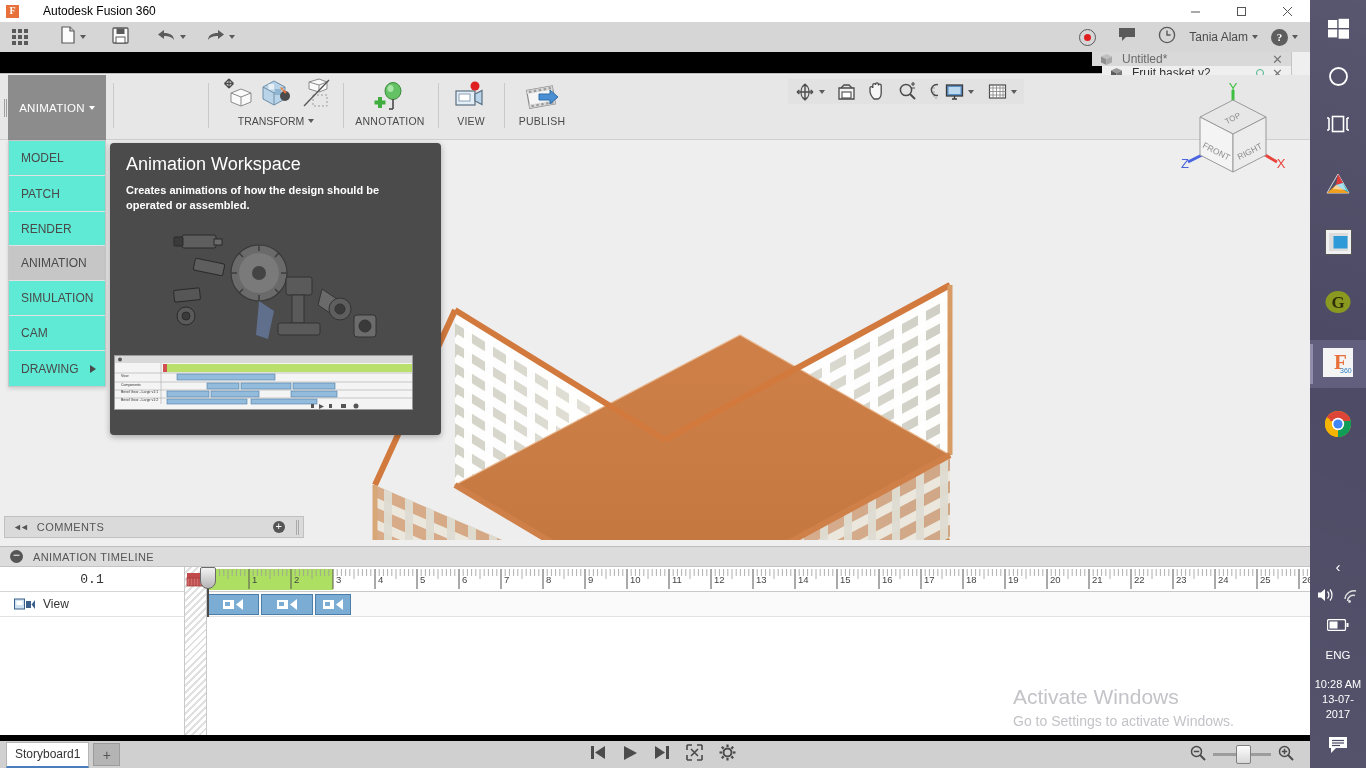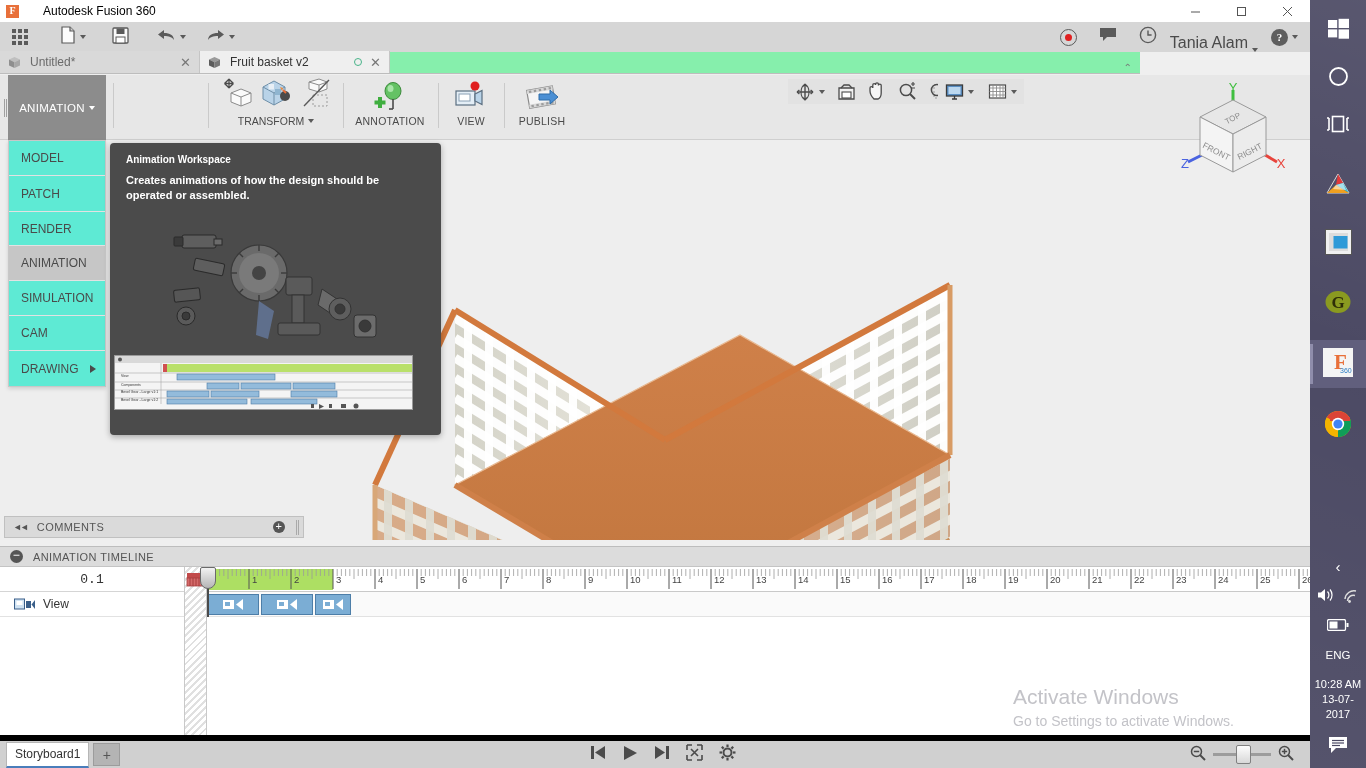--- a/index.html
+++ b/index.html
@@ -33,30 +33,31 @@
   
   .qat {
     position:absolute; left:0; top:22px; width:1310px; height:30px;
     background:#d6d6d6; display:flex; align-items:center;
   }
   .qat-item { display:flex; align-items:center; height:30px; padding:0 6px; cursor:default; }
   .grid-icon { display:grid; grid-template-columns:repeat(3,4px); grid-template-rows:repeat(3,4px); gap:2px; }
   .grid-icon i { background:#5a5a5a; display:block; width:4px; height:4px; }
   .caret { width:0;height:0;border-left:3.5px solid transparent;border-right:3.5px solid transparent;border-top:4px solid #5a5a5a; margin-left:4px; }
   .qat-right { position:absolute; right:6px; top:0; height:30px; display:flex; align-items:center; }
-  .qat-user { font-size:16px; color:#4a4a4a; padding:0 7px; display:flex; align-items:flex-end; height:30px;}
+  .qat-user { font-size:12px; color:#4a4a4a; padding:0 7px; display:flex; align-items:center; height:30px;}
   .circ-icon { width:17px;height:17px;border-radius:50%;border:1.6px solid #5a5a5a; display:flex;align-items:center;justify-content:center; }
   .rec-dot { width:7px;height:7px;border-radius:50%;background:#e02020; }
   .help-circ { width:17px;height:17px;border-radius:50%;background:#5e5e5e;color:#fff;font-size:11px;font-weight:bold;display:flex;align-items:center;justify-content:center;font-family:"Liberation Serif",serif;}
 
   
   .tabstrip {
-    position:absolute; left:0; top:52px; width:1140px; height:22px;
-    background:#86efac; display:flex; align-items:flex-end;
+    position:absolute; left:0; top:52px; width:1292px; height:22px;
+    background:#000000; display:flex; align-items:flex-end;
     border-bottom:1px solid #bdbdbd;
+    flex-direction:column;
   }
   .doctab {
     height:22px; display:flex; align-items:center; padding:0 8px;
     font-size:12px; color:#6a6a6a; border-right:1px solid #c5c5c5;
     background:#d9d9d9; min-width:190px; position:relative;
   }
   .doctab.active { background:#efefef; color:#333; }
   .cube-ico {
     width:13px;height:13px;margin-right:9px; position:relative; flex:none;
   }
@@ -111,21 +112,21 @@
   .wsmenu .mi.nosep { border-bottom:none; }
   .mi-arrow { position:absolute; right:9px; width:0;height:0;
     border-top:4.5px solid transparent;border-bottom:4.5px solid transparent;border-left:6px solid #4a4a4a; }
 
   
   .tooltip {
     position:absolute; left:110px; top:143px; width:331px; height:292px;
     background:#4b4b4b; border-radius:4px; color:#fff; z-index:60;
     box-shadow:0 2px 6px rgba(0,0,0,.3);
   }
-  .tt-title { font-size:10px; font-weight:bold; padding:11px 0 0 16px; }
+  .tt-title { font-size:18px; font-weight:normal; padding:11px 0 0 16px; }
   .tt-body { font-size:11px; padding:8px 16px 0 16px; line-height:15px; font-weight:bold; }
   .tt-img { position:absolute; left:16px; top:72px; width:300px; height:200px; }
   .tt-thumb-timeline {
     position:absolute; left:4px; top:212px; width:299px; height:55px;
     background:#f2f2f2; border:1px solid #9a9a9a;
   }
 
   
   .canvas {
     position:absolute; left:0; top:140px; width:1310px; height:400px;

